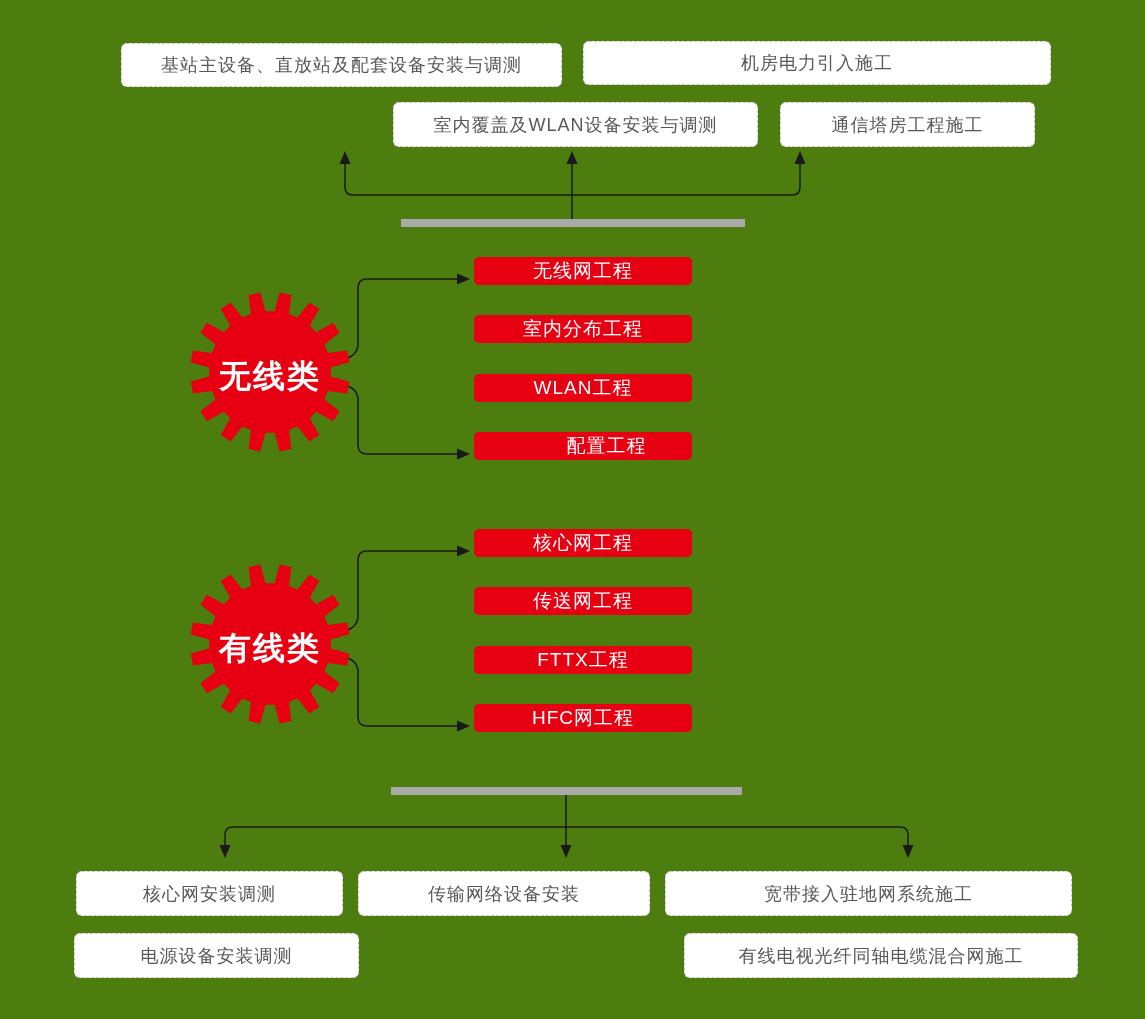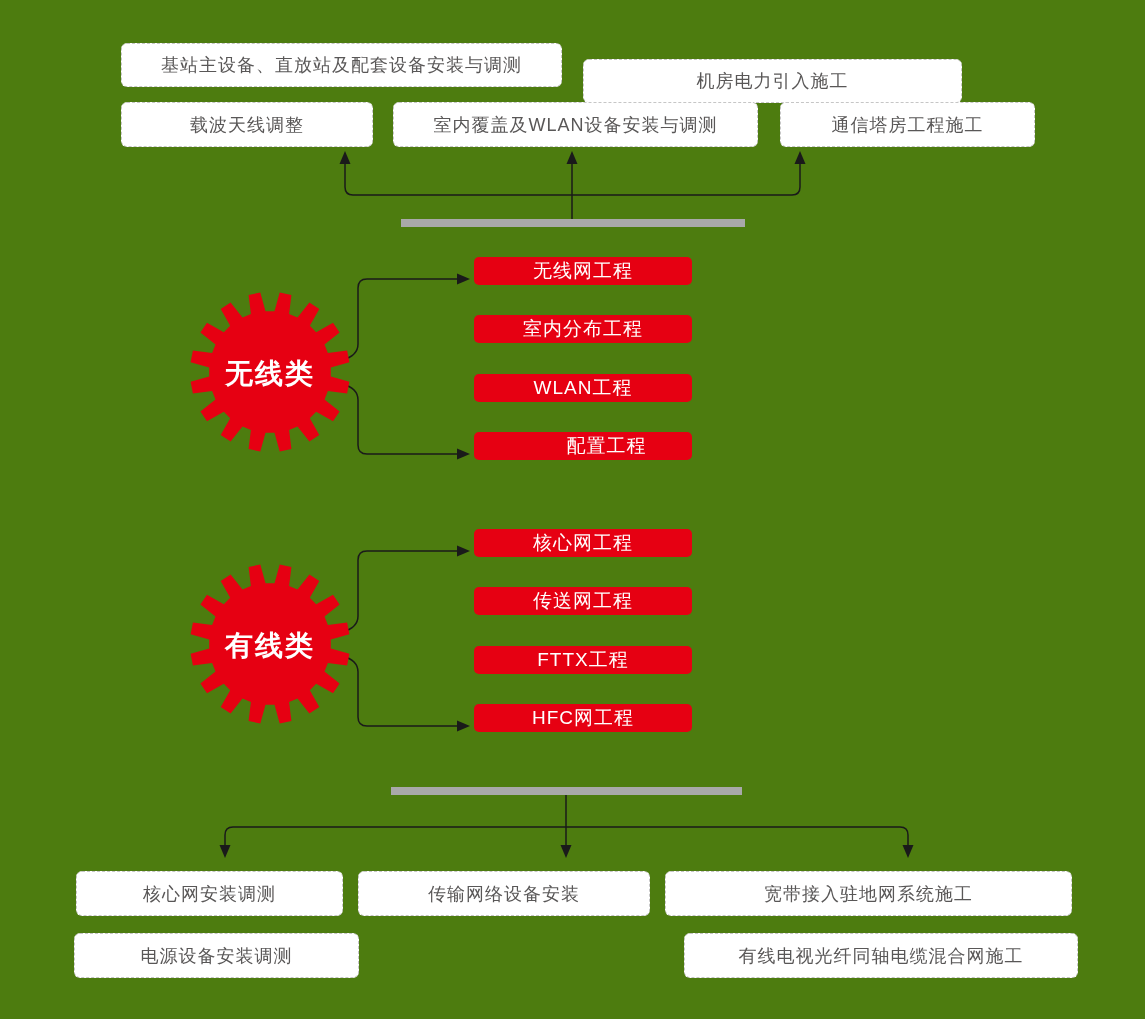--- a/index.html
+++ b/index.html
@@ -55,21 +55,21 @@
     justify-content: center;
     white-space: nowrap;
   }
   .gear-svg { position: absolute; left: 0; top: 0; overflow: visible; }
   .gear-shape { fill: var(--red, #e60012); }
   .gear-label {
     position: absolute;
     width: 160px;
     text-align: center;
     color: #ffffff;
-    font-size: 28px;
+    font-size: 32px;
     font-weight: bold;
     letter-spacing: 2px;
     white-space: nowrap;
   }
 </style>
 </head>
 <body>
 
 <div class="canvas">
 
@@ -96,22 +96,21 @@
     <polygon class="arrow" points="470,726 457,720.5 457,731.5"></polygon>
 
     <path class="conn" d="M 566 795 L 566 847"></path>
     <path class="conn" d="M 225 847 L 225 835 Q 225 827 233 827 L 900 827 Q 908 827 908 835 L 908 847"></path>
     <polygon class="arrow" points="225,858 219.5,845 230.5,845"></polygon>
     <polygon class="arrow" points="566,858 560.5,845 571.5,845"></polygon>
     <polygon class="arrow" points="908,858 902.5,845 913.5,845"></polygon>
   </svg>
 
   <div class="dbox" style="left:121px; top:43px; width:441px; height:44px;">基站主设备、直放站及配套设备安装与调测</div>
-  <div class="dbox" style="left:583px; top:59px; width:379px; height:44px;">机房电力引入施工</div>
-  <div class="dbox" style="left:121px; top:102px; width:252px; height:45px;">载波天线调整</div>
+  <div class="dbox" style="left:583px; top:41px; width:468px; height:44px;">机房电力引入施工</div>
   <div class="dbox" style="left:780px; top:102px; width:255px; height:45px;">通信塔房工程施工</div>
   <div class="dbox" style="left:393px; top:102px; width:365px; height:45px;">室内覆盖及WLAN设备安装与调测</div>
 
   <div class="rbox" style="top:257px;">无线网工程</div>
   <div class="rbox" style="top:315px;">室内分布工程</div>
   <div class="rbox" style="top:374px;">WLAN工程</div>
   <div class="rbox" style="top:432px;padding-left:47px;">配置工程</div>
 
   <div class="rbox" style="top:529px;">核心网工程</div>
   <div class="rbox" style="top:587px;">传送网工程</div>

